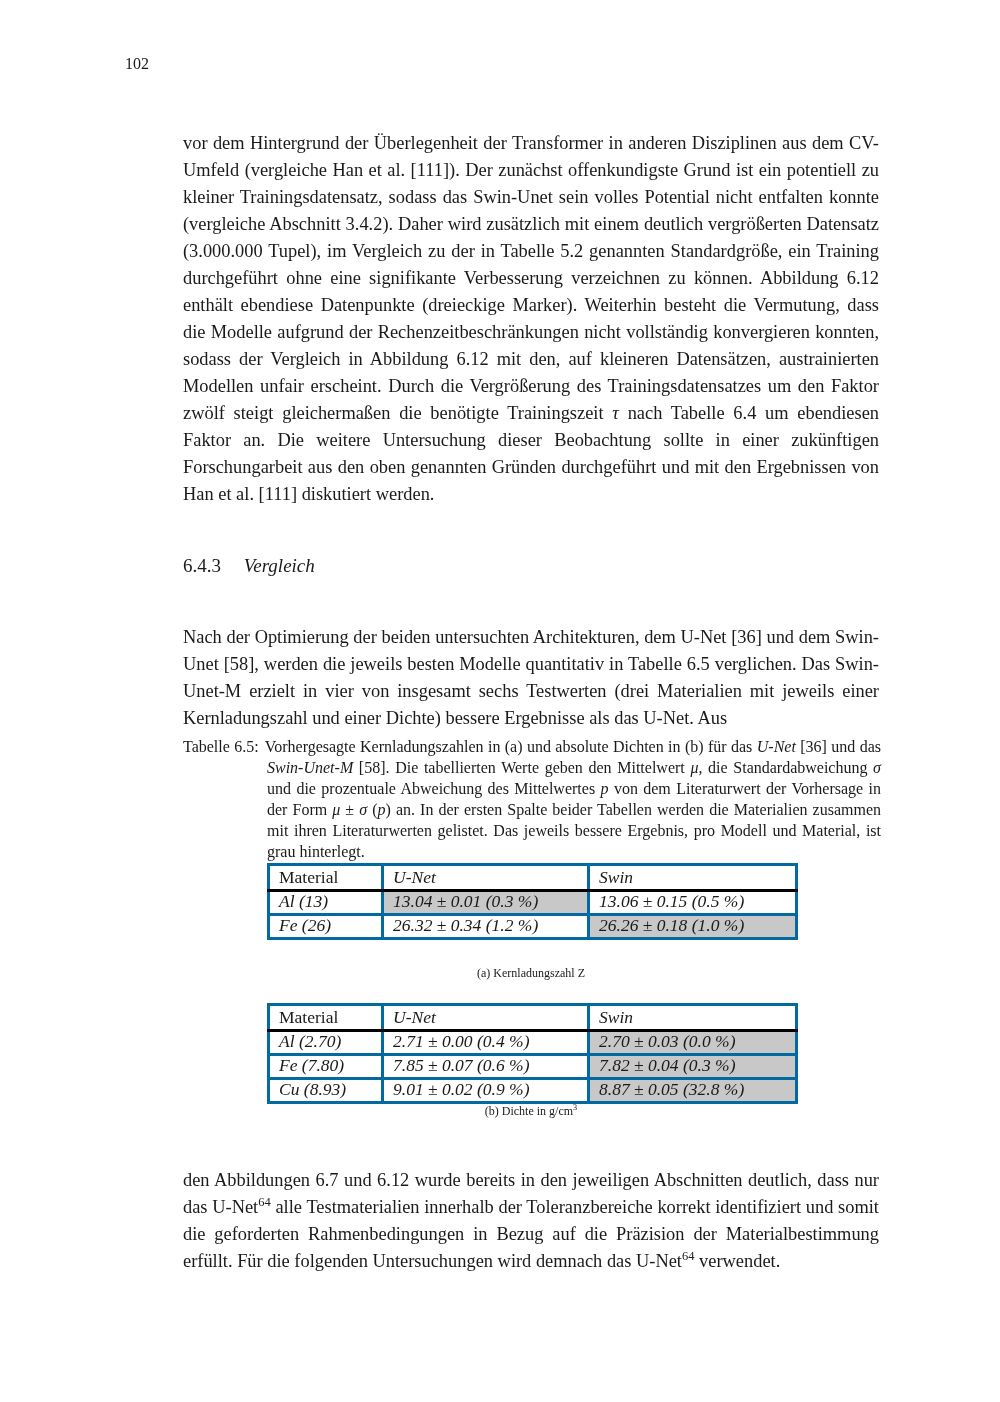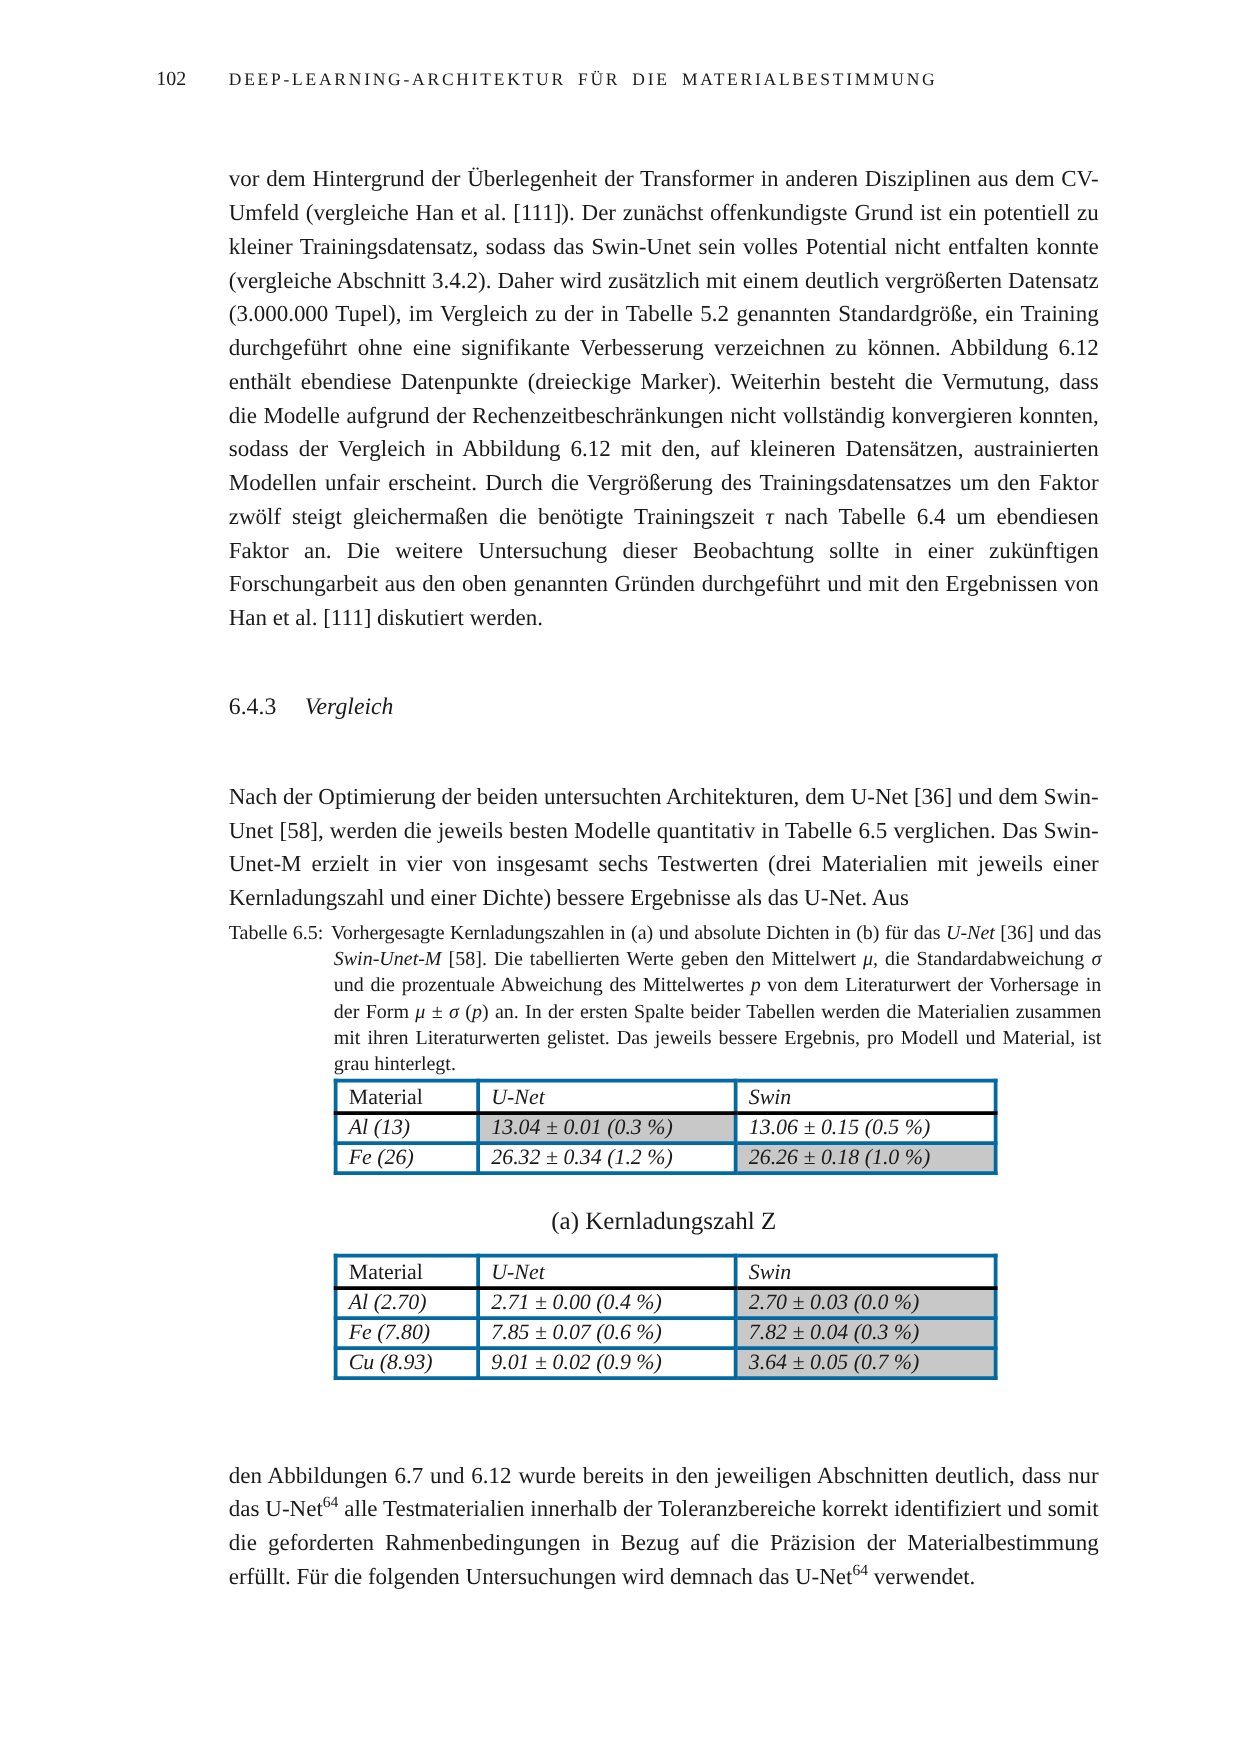--- a/index.html
+++ b/index.html
@@ -47,35 +47,34 @@
   .tbl-b{top:1003px;}
   .dtable th,.dtable td{
     border:3px solid #0369a1;line-height:19px;text-align:left;
     vertical-align:middle;white-space:nowrap;
   }
   .dtable th{font-weight:normal;padding:2px 9px;border-bottom:3px solid #000;}
   .dtable td{padding:0 9px 2px;font-style:italic;}
   th.c-val{font-style:italic;}
   .hl{background:var(--hl,#c8c8c8);}
 
-  .subcap{position:absolute;left:267px;width:528px;text-align:center;font-size:20px;}
+  .subcap{position:absolute;left:267px;width:528px;text-align:center;font-size:12px;}
   .sc-a{top:966px;}
   .sc-b{top:1104px;}
 
   sup{font-size:68%;line-height:0;}
   .i{font-style:italic;}
 </style>
 </head>
 <body>
 
 <div class="page">
 
   <div class="running-header">
     <span class="pagenum">102</span>
-    <span class="rh-title">DEEP-LEARNING-ARCHITEKTUR FÜR DIE MATERIALBESTIMMUNG</span>
   </div>
 
   <p class="para p1"><span>vor dem Hintergrund der Überlegenheit der Transformer in anderen Disziplinen aus dem CV-Umfeld (vergleiche Han et al. [111]). Der zunächst offenkundigste Grund ist ein potentiell zu kleiner Trainingsdatensatz, sodass das Swin-Unet sein volles Potential nicht entfalten konnte (vergleiche Abschnitt 3.4.2). Daher wird zusätzlich mit einem deutlich vergrößerten Datensatz (3.000.000 Tupel), im Vergleich zu der in Tabelle 5.2 genannten Standardgröße, ein Training durchgeführt ohne eine signifikante Verbesserung verzeichnen zu können. Abbildung 6.12 enthält ebendiese Datenpunkte (dreieckige Marker). Weiterhin besteht die Vermutung, dass die Modelle aufgrund der Rechenzeitbeschränkungen nicht vollständig konvergieren konnten, sodass der Vergleich in Abbildung 6.12 mit den, auf kleineren Datensätzen, austrainierten Modellen unfair erscheint. Durch die Vergrößerung des Trainingsdatensatzes um den Faktor zwölf steigt gleichermaßen die benötigte Trainingszeit </span><span class="i">τ</span><span> nach Tabelle 6.4 um ebendiesen Faktor an. Die weitere Untersuchung dieser Beobachtung sollte in einer zukünftigen Forschungarbeit aus den oben genannten Gründen durchgeführt und mit den Ergebnissen von Han et al. [111] diskutiert werden.</span></p>
 
   <div class="sec-heading">
     <span class="sec-num">6.4.3</span>
     <span class="sec-title">Vergleich</span>
   </div>
 
   <p class="para p2"><span>Nach der Optimierung der beiden untersuchten Architekturen, dem U-Net [36] und dem Swin-Unet [58], werden die jeweils besten Modelle quantitativ in Tabelle 6.5 verglichen. Das Swin-Unet-M erzielt in vier von insgesamt sechs Testwerten (drei Materialien mit jeweils einer Kernladungszahl und einer Dichte) bessere Ergebnisse als das U-Net. Aus</span></p>
@@ -132,20 +131,21 @@
         <td class="hl">2.70 ± 0.03 (0.0 %)</td>
       </tr>
       <tr>
         <td>Fe (7.80)</td>
         <td>7.85 ± 0.07 (0.6 %)</td>
         <td class="hl">7.82 ± 0.04 (0.3 %)</td>
       </tr>
       <tr>
         <td>Cu (8.93)</td>
         <td>9.01 ± 0.02 (0.9 %)</td>
-        <td class="hl">3.64 ± 0.05 (0.7 %)</td>
+        <td class="hl">8.87 ± 0.05 (32.8 %)</td>
       </tr>
     </tbody>
   </table>
+  <div class="subcap sc-b"><span>(b) Dichte in g/cm</span><sup>3</sup></div>
 
   <p class="para p3"><span>den Abbildungen 6.7 und 6.12 wurde bereits in den jeweiligen Abschnitten deutlich, dass nur das U-Net</span><sup>64</sup><span> alle Testmaterialien innerhalb der Toleranzbereiche korrekt identifiziert und somit die geforderten Rahmenbedingungen in Bezug auf die Präzision der Materialbestimmung erfüllt. Für die folgenden Untersuchungen wird demnach das U-Net</span><sup>64</sup><span> verwendet.</span></p>
 
 </div>
 
 </body></html>

